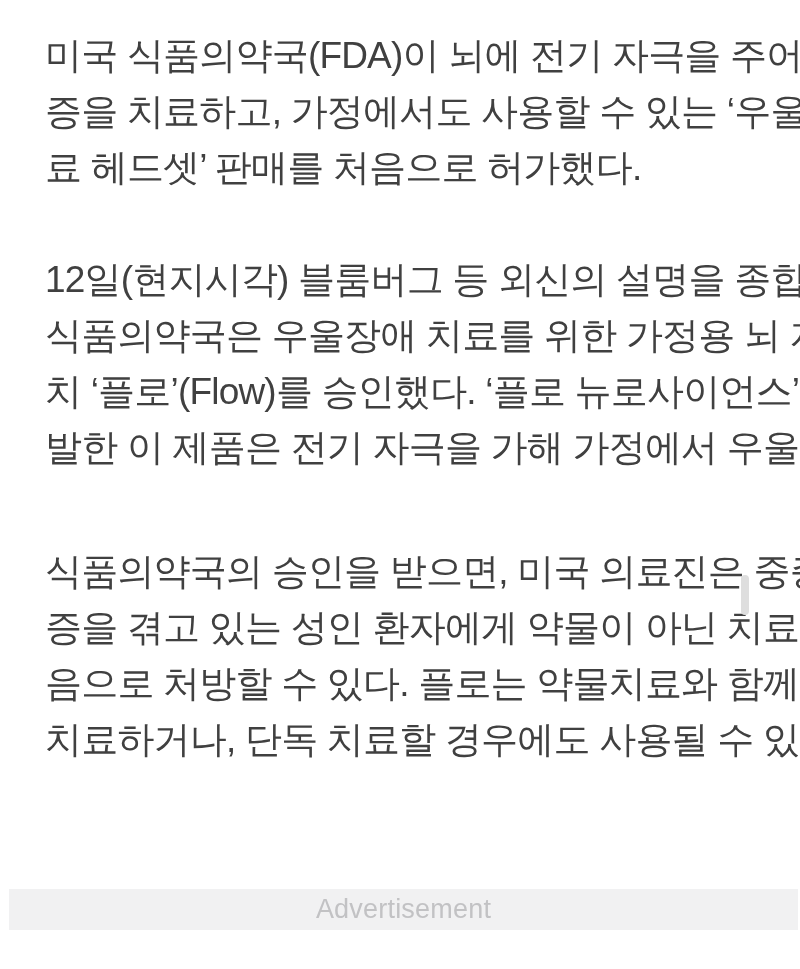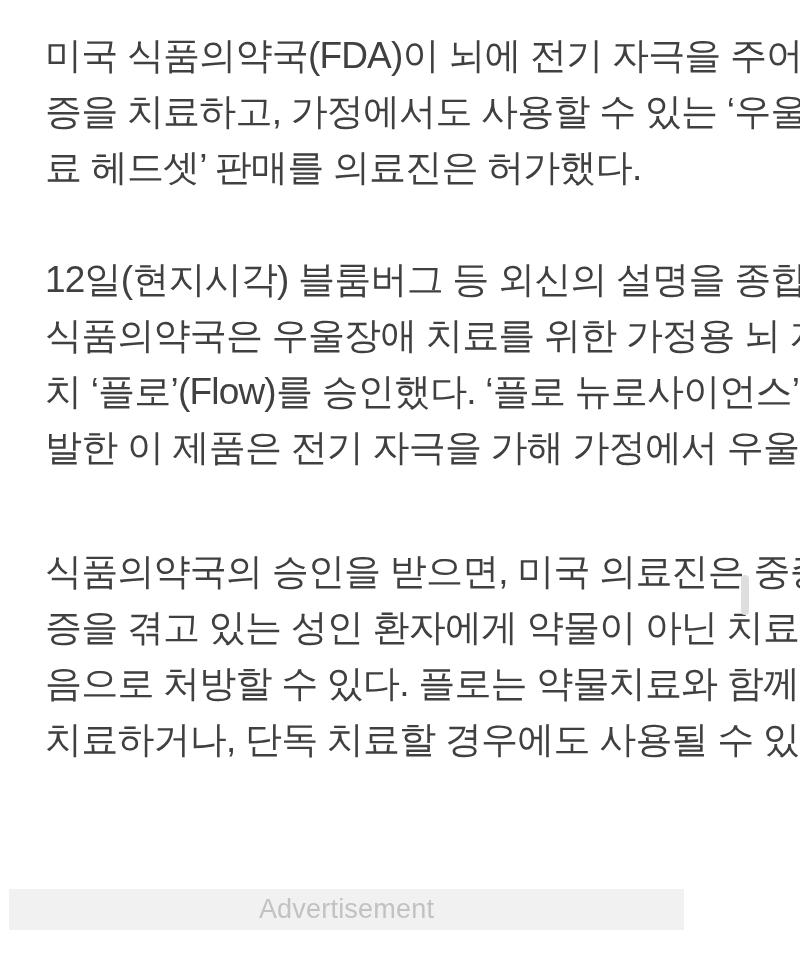--- a/index.html
+++ b/index.html
@@ -40,21 +40,21 @@
     top: 575px;
     width: 8px;
     height: 40px;
     border-radius: 4px;
     background: #dedede;
   }
   .ad-banner {
     position: absolute;
     left: 9px;
     top: 889px;
-    width: 675px;
+    width: 789px;
     height: 41px;
     background: #f1f1f2;
     display: flex;
     align-items: center;
     justify-content: center;
   }
   .ad-label {
     font-size: 27px;
     color: #c2c2c4;
     letter-spacing: 0.2px;
@@ -63,21 +63,21 @@
 </head>
 <body>
 
 <div class="page">
 
   <div class="article">
 
     <div class="para p1">
       <div class="line">미국 식품의약국(FDA)이 뇌에 전기 자극을 주어 우울</div>
       <div class="line">증을 치료하고, 가정에서도 사용할 수 있는 ‘우울증 치</div>
-      <div class="line">료 헤드셋’ 판매를 의료진은 허가했다.</div>
+      <div class="line">료 헤드셋’ 판매를 처음으로 허가했다.</div>
     </div>
 
     <div class="para p2">
       <div class="line">12일(현지시각) 블룸버그 등 외신의 설명을 종합하면,</div>
       <div class="line">식품의약국은 우울장애 치료를 위한 가정용 뇌 자극 장</div>
       <div class="line">치 ‘플로’(Flow)를 승인했다. ‘플로 뉴로사이언스’가 개</div>
       <div class="line">발한 이 제품은 전기 자극을 가해 가정에서 우울증을 치</div>
     </div>
 
     <div class="para p3">

